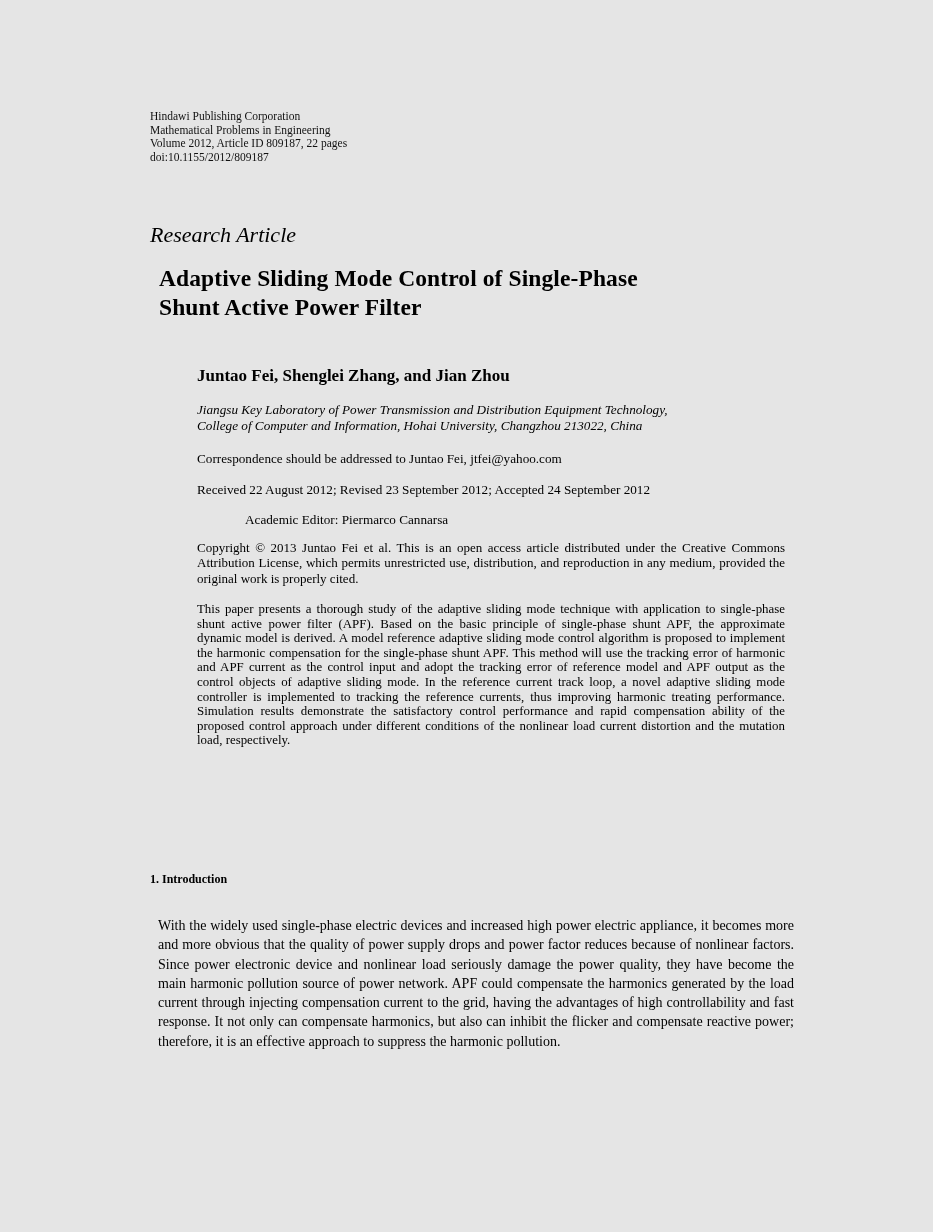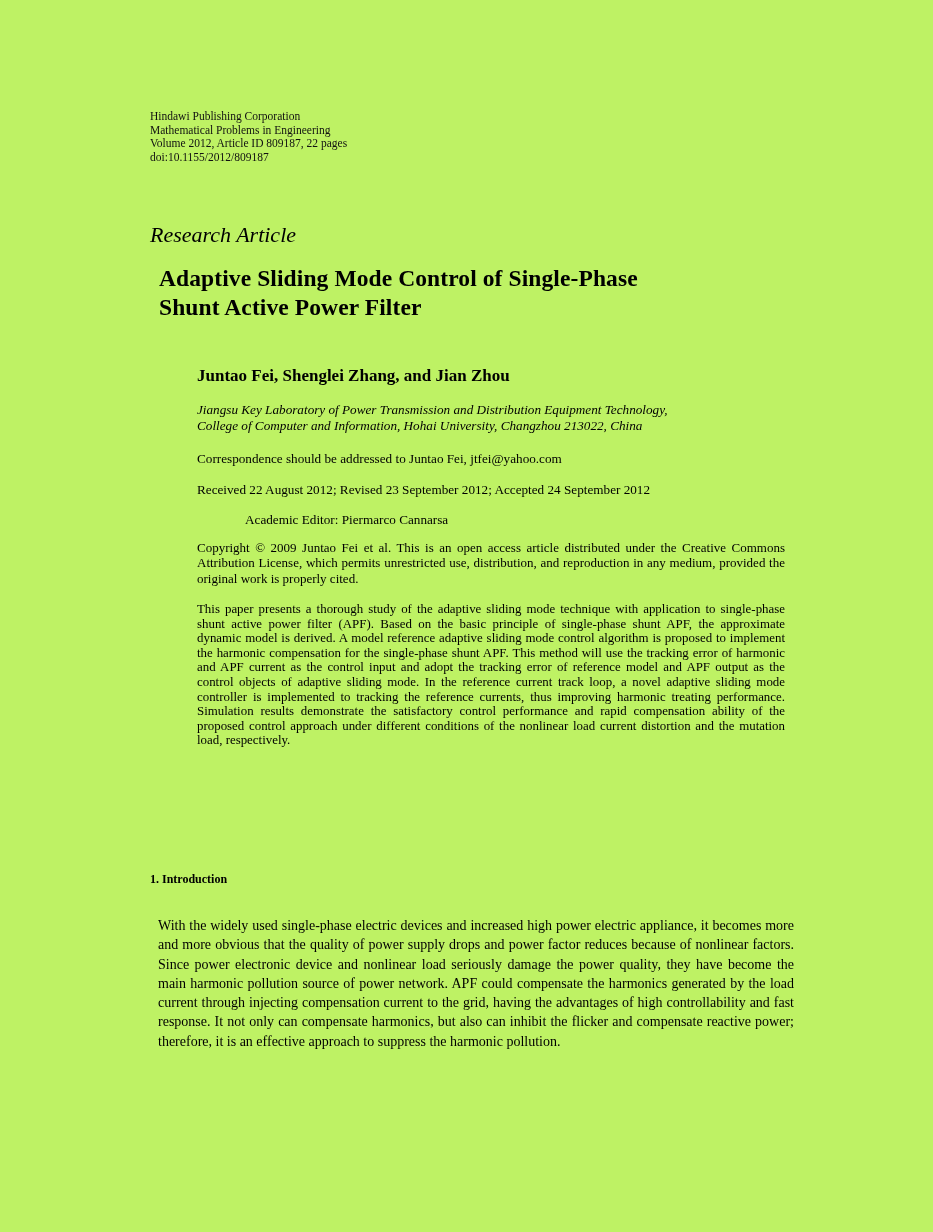--- a/index.html
+++ b/index.html
@@ -4,21 +4,21 @@
 <style>
   html, body {
     margin: 0;
     padding: 0;
     background: #ffffff;
   }
   .page {
     position: relative;
     width: 933px;
     height: 1232px;
-    background: #bef264;
+    background: #e5e5e5;
     color: #000000;
     font-family: "Liberation Serif", "DejaVu Serif", serif;
     overflow: hidden;
   }
   .publisher {
     position: absolute;
     left: 150px;
     top: 110px;
     font-size: 11.5px;
     line-height: 13.6px;
@@ -131,21 +131,21 @@
     <span>Jiangsu Key Laboratory of Power Transmission and Distribution Equipment Technology,</span>
     <span>College of Computer and Information, Hohai University, Changzhou 213022, China</span>
   </div>
 
   <div class="meta correspondence">Correspondence should be addressed to Juntao Fei, jtfei@yahoo.com</div>
 
   <div class="meta dates">Received 22 August 2012; Revised 23 September 2012; Accepted 24 September 2012</div>
 
   <div class="meta editor">Academic Editor: Piermarco Cannarsa</div>
 
-  <p class="copyright">Copyright © 2009 Juntao Fei et al. This is an open access article distributed under the Creative Commons Attribution License, which permits unrestricted use, distribution, and reproduction in any medium, provided the original work is properly cited.</p>
+  <p class="copyright">Copyright © 2013 Juntao Fei et al. This is an open access article distributed under the Creative Commons Attribution License, which permits unrestricted use, distribution, and reproduction in any medium, provided the original work is properly cited.</p>
 
   <p class="abstract">This paper presents a thorough study of the adaptive sliding mode technique with application to single-phase shunt active power filter (APF). Based on the basic principle of single-phase shunt APF, the approximate dynamic model is derived. A model reference adaptive sliding mode control algorithm is proposed to implement the harmonic compensation for the single-phase shunt APF. This method will use the tracking error of harmonic and APF current as the control input and adopt the tracking error of reference model and APF output as the control objects of adaptive sliding mode. In the reference current track loop, a novel adaptive sliding mode controller is implemented to tracking the reference currents, thus improving harmonic treating performance. Simulation results demonstrate the satisfactory control performance and rapid compensation ability of the proposed control approach under different conditions of the nonlinear load current distortion and the mutation load, respectively.</p>
 
   <h2 class="section-heading">1. Introduction</h2>
 
   <p class="intro">With the widely used single-phase electric devices and increased high power electric appliance, it becomes more and more obvious that the quality of power supply drops and power factor reduces because of nonlinear factors. Since power electronic device and nonlinear load seriously damage the power quality, they have become the main harmonic pollution source of power network. APF could compensate the harmonics generated by the load current through injecting compensation current to the grid, having the advantages of high controllability and fast response. It not only can compensate harmonics, but also can inhibit the flicker and compensate reactive power; therefore, it is an effective approach to suppress the harmonic pollution.</p>
 
 </div>
 
 </body></html>

